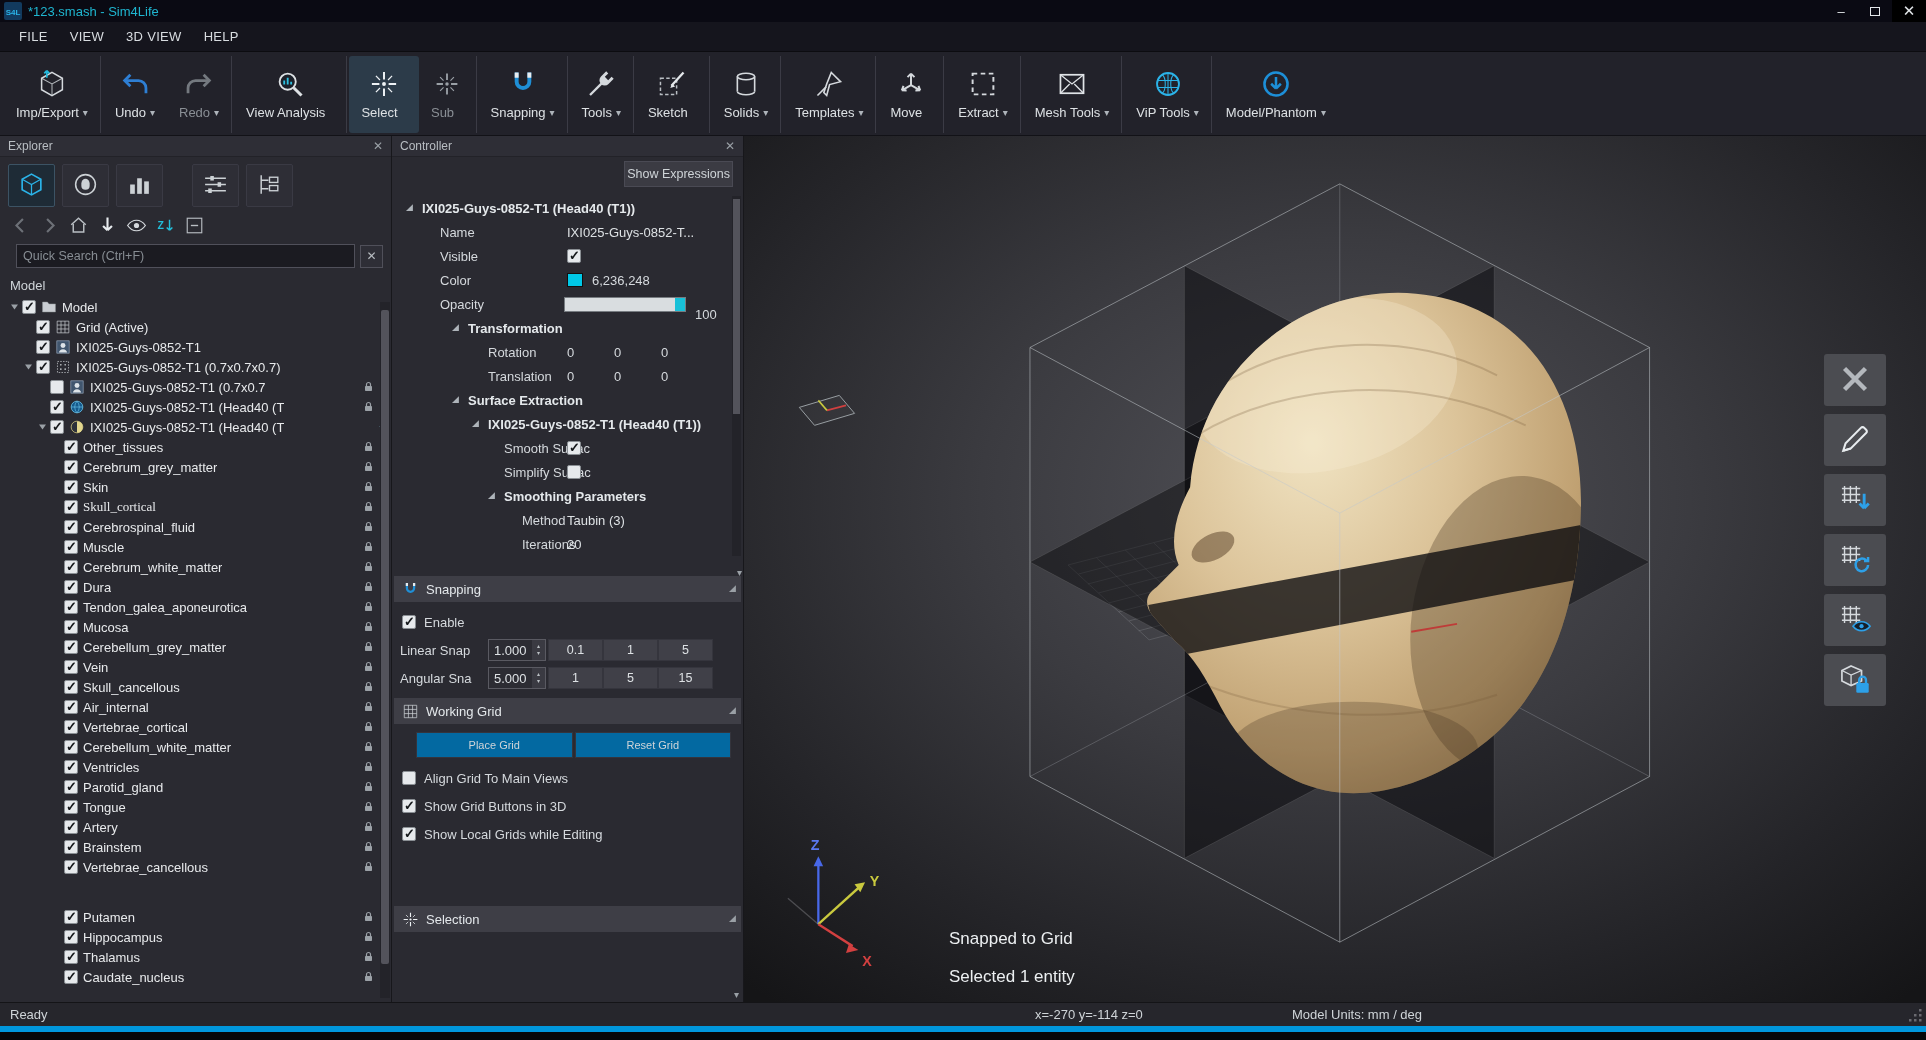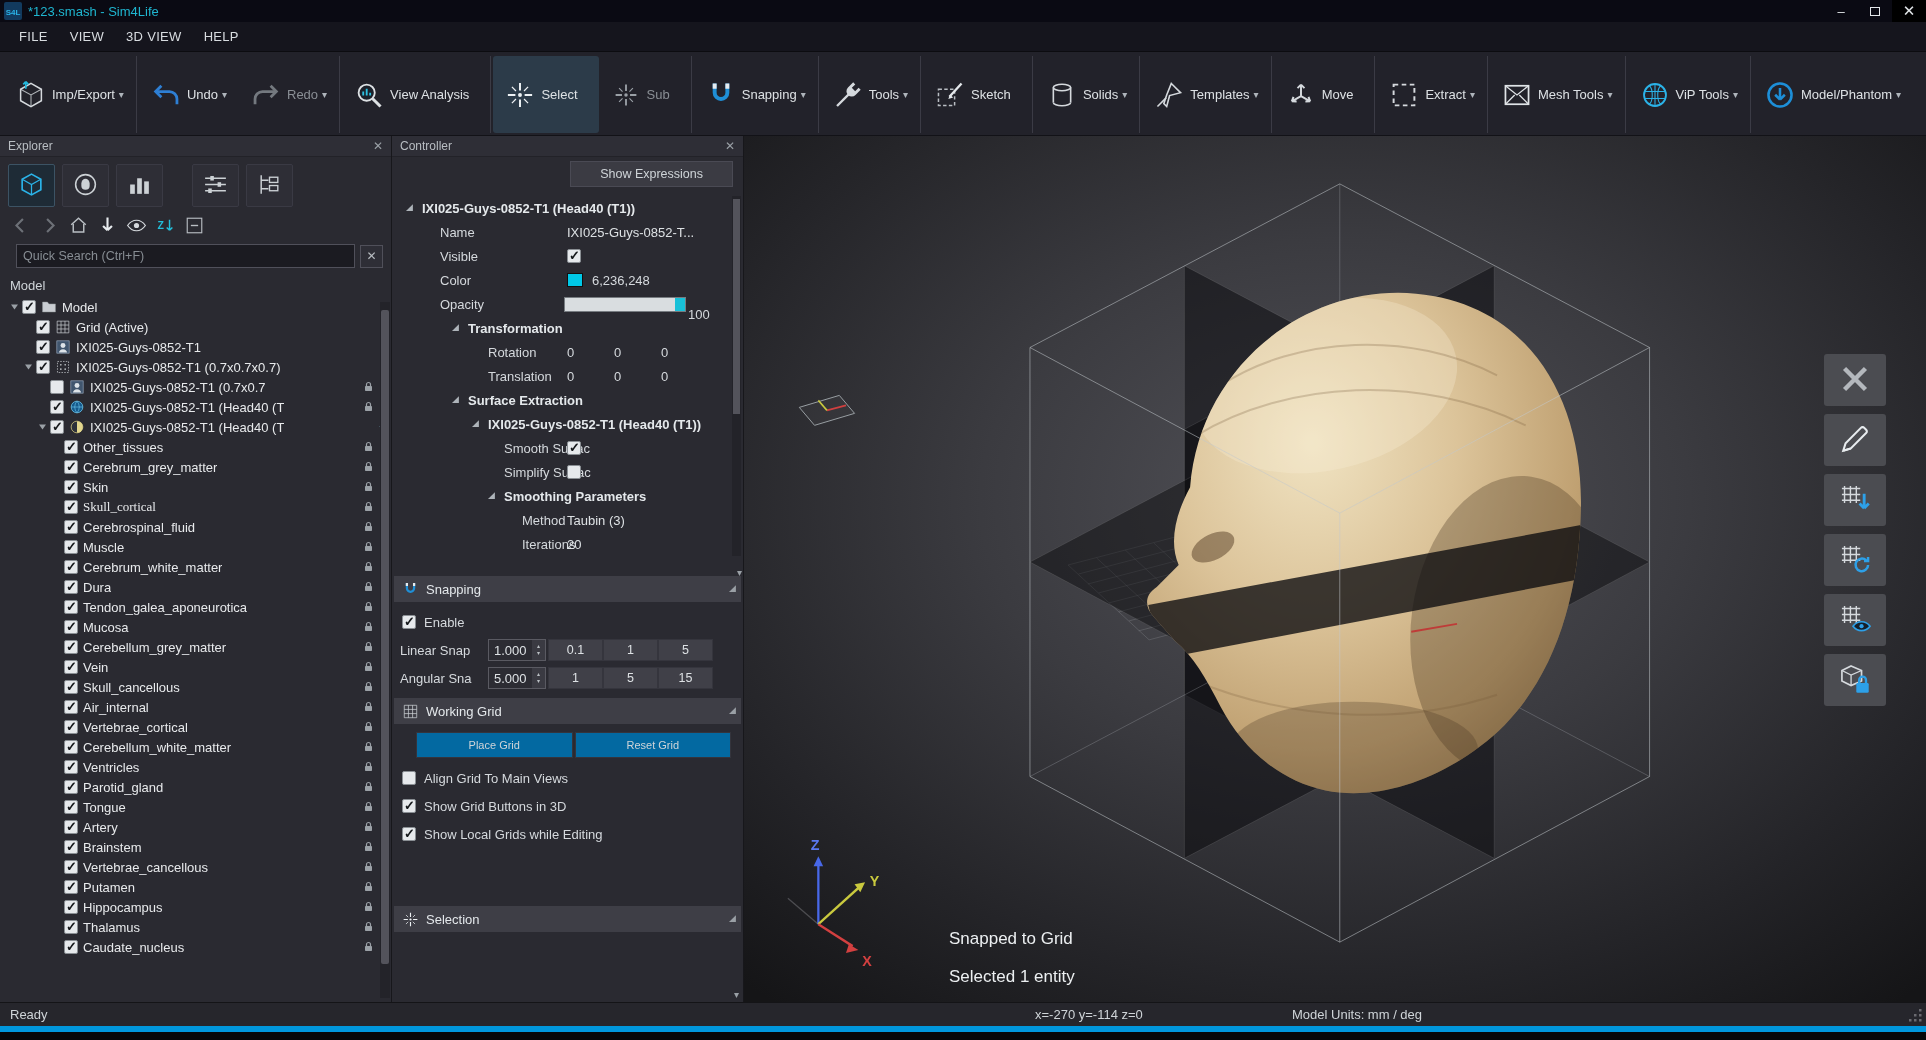--- a/index.html
+++ b/index.html
@@ -19,21 +19,21 @@
   .maxbox { width:10px; height:9px; border:1px solid #e4e8eb; display:inline-block; }
 
   
   .menubar { height:30px; background:#15151d; display:flex; align-items:center;
     padding-left:8px; flex:none; border-bottom:1px solid #0c0c10; }
   .menu-item { padding:0 11px; color:#d8dce0; font-size:13px; letter-spacing:.3px; }
 
   
   .toolbar { height:84px; background:#22222a; display:flex; align-items:stretch;
     padding:4px 4px 2px 4px; flex:none; border-bottom:1px solid #121217; }
-  .tb-item { display:flex; flex-direction:row; align-items:center; justify-content:center;
+  .tb-item { display:flex; flex-direction:column; align-items:center; justify-content:center;
     padding:4px 12px; gap:6px; border-radius:3px; position:relative; min-width:58px; }
   .tb-item.group-end { border-right:1px solid #3b3b45; border-radius:3px 0 0 3px; margin-right:2px; }
   .tb-item.active { background:#2c3b49; }
   .tb-item.disabled .tb-label { color:#8a8f95; }
   .tb-icon { width:30px; height:30px; }
   .tb-icon svg { width:100%; height:100%; display:block; }
   .tb-label-row { display:flex; align-items:center; gap:4px; }
   .tb-label { font-size:13px; color:#dde1e4; white-space:nowrap; }
   .tb-caret { font-size:10px; color:#aeb4ba; }
 
@@ -80,35 +80,35 @@
   .lock svg { width:100%; height:100%; }
   .marker { position:absolute; right:2px; color:#8fd4e8; font-size:12px; top:2px; }
   .scrollbar-v { position:absolute; right:1px; top:4px; bottom:4px; width:10px; background:#232329; }
   .scrollbar-v .thumb { position:absolute; left:1px; right:1px; background:#53535b; border-radius:2px; }
 
   
   .controller { width:352px; flex:none; }
   .expr-row { height:33px; display:flex; align-items:center; justify-content:flex-end;
     padding:0 10px; flex:none; }
   .expr-btn { background:#3b3b43; border:1px solid #4a4a54; color:#cfd4d8;
-    font-size:12.5px; padding:5px 29px;text-align:center; }
+    font-size:12.5px; padding:5px 2px;text-align:center; }
   .prop-area { position:relative; height:382px; flex:none; padding-top:6px; }
   .prop-row { height:24px; position:relative; display:flex; align-items:center; font-size:13px; }
   .prop-label { color:#d5d9dd; }
   .prop-row.bold .prop-label { font-weight:bold; color:#e4e8eb; }
   .tri { position:absolute; font-size:9px; color:#aeb4ba; top:6px; }
   .prop-value { position:absolute; left:175px; color:#dde1e4; }
   .prop-triple { position:absolute; left:175px; display:flex; }
   .prop-triple span { width:47px; }
   .swatch { position:absolute; left:175px; width:16px; height:14px; border:1px solid #111; }
   .swatch-text { position:absolute; left:200px; }
   .slider { position:absolute; left:172px; width:122px; height:15px; background:#d9dde0;
     border:1px solid #777c81; }
   .slider .handle { position:absolute; right:0; top:0; bottom:0; width:10px; background:#18c0d8; }
-  .slider-val { position:absolute; left:296px;margin-top:21px; }
+  .slider-val { position:absolute; left:303px;margin-top:21px; }
   .ctrl-scroll { position:absolute; right:2px; top:6px; width:9px; height:360px; background:#232329; }
   .ctrl-scroll .thumb { position:absolute; left:1px; right:1px; top:3px; height:215px; background:#53535b; }
   .prop-caret { position:absolute; right:1px; bottom:-6px; font-size:10px; color:#9aa0a6; }
 
   .section-bar { height:26px; margin:4px 2px 0 2px; background:#3e3e46; display:flex;
     align-items:center; gap:7px; padding:0 8px; position:relative; flex:none; }
   .section-bar .sec-icon { width:17px; height:17px; }
   .section-bar .sec-icon svg { width:100%; height:100%; }
   .section-bar .sec-title { color:#e4e8eb; font-size:13px; }
   .section-bar .corner { position:absolute; right:5px; top:7px; font-size:9px; color:#9aa0a6; }
@@ -879,21 +879,21 @@
             <span class="checkbox checked"></span>
 
             <span class="tree-label">Vertebrae_cancellous</span>
 
             <span class="lock"><svg viewBox="0 0 26 26">
                 <rect x="6" y="12" width="14" height="10" rx="1.5" fill="#9aa0a6"></rect>
                 <path d="M9 12V9a4 4 0 018 0v3" fill="none" stroke="#9aa0a6" stroke-width="2.4"></path>
               </svg></span>
           </div>
 
-          <div class="tree-row" style="padding-left: 64px;">
+          <div class="tree-row" style="padding-left: 64px; margin-top: 30px;">
 
             <span class="checkbox checked"></span>
 
             <span class="tree-label">Putamen</span>
 
             <span class="lock"><svg viewBox="0 0 26 26">
                 <rect x="6" y="12" width="14" height="10" rx="1.5" fill="#9aa0a6"></rect>
                 <path d="M9 12V9a4 4 0 018 0v3" fill="none" stroke="#9aa0a6" stroke-width="2.4"></path>
               </svg></span>
           </div>

